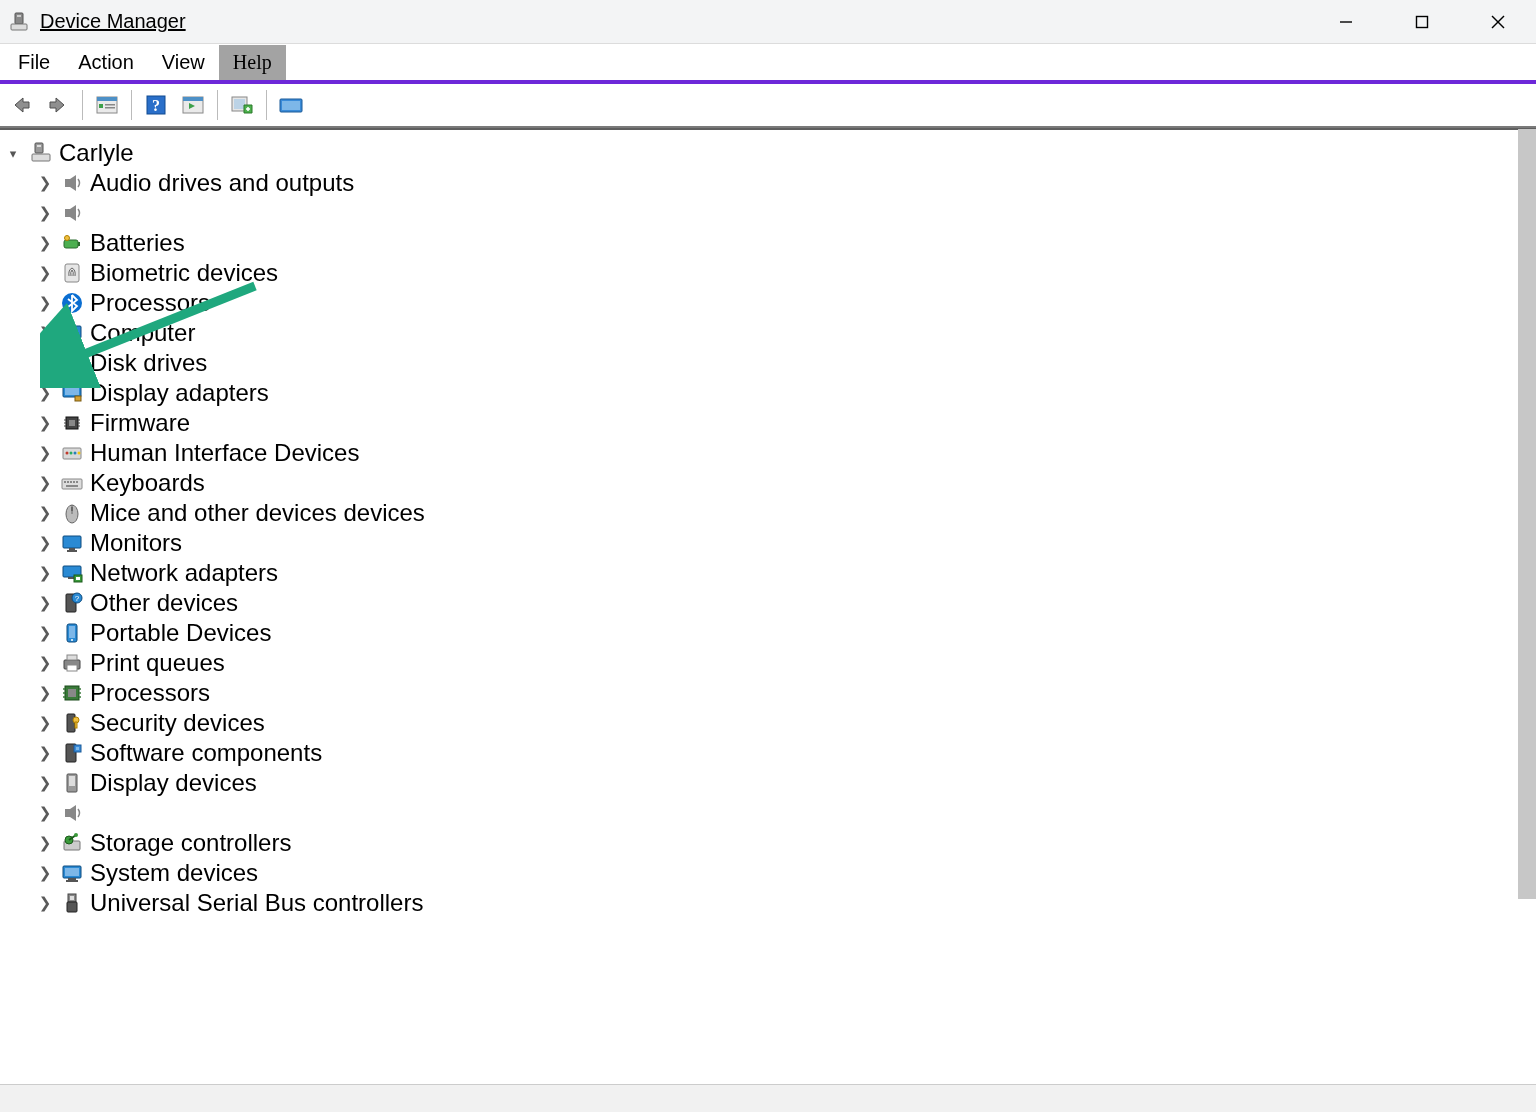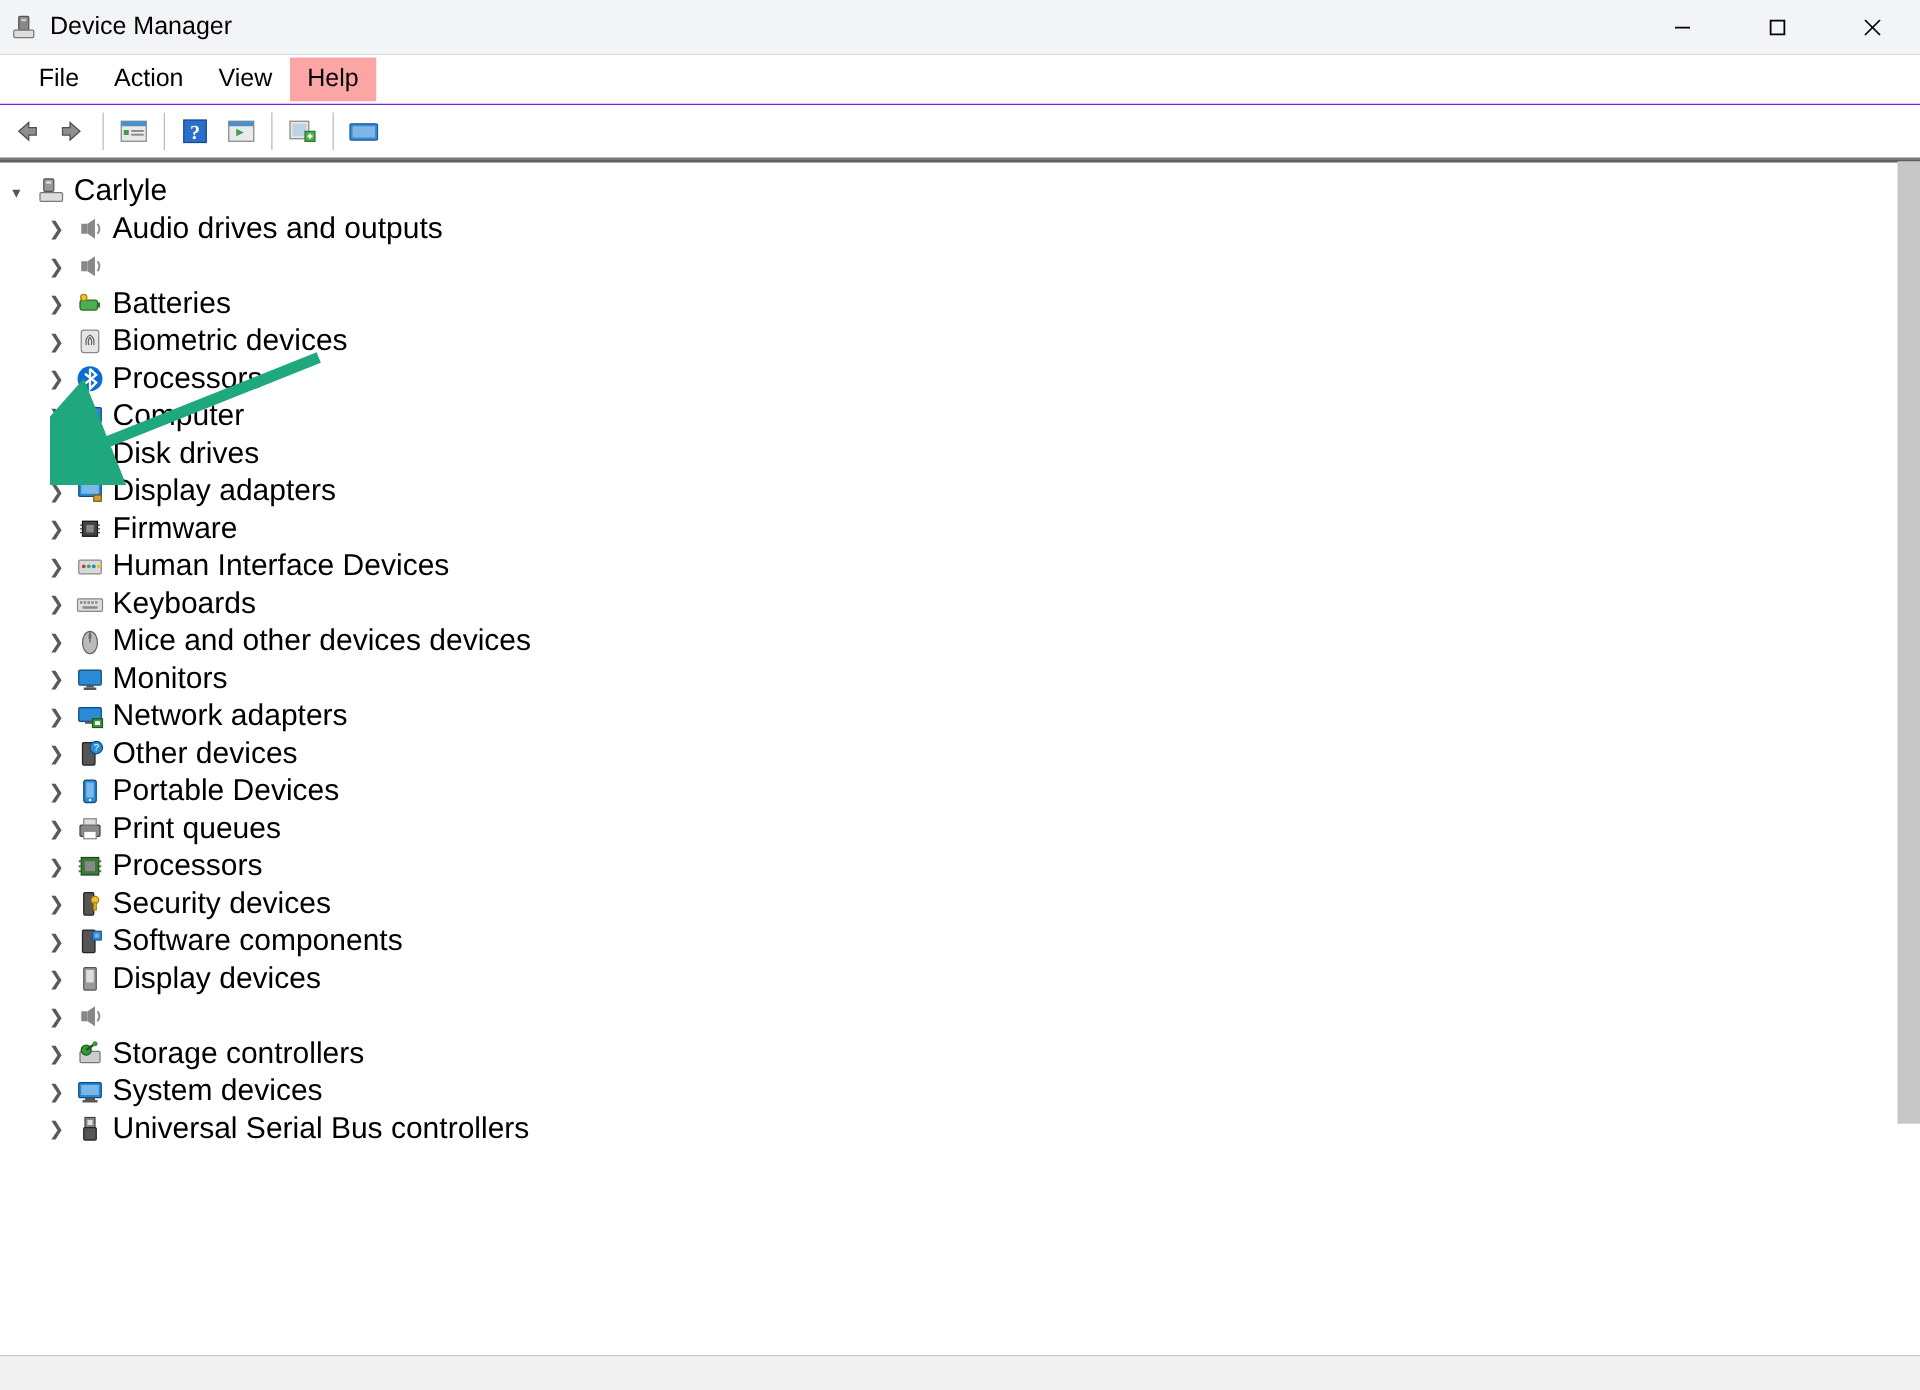--- a/index.html
+++ b/index.html
@@ -13,20 +13,21 @@
     position: relative;
   }
   .title-bar {
     height: 44px;
     background: #f3f4f5;
     display: flex;
     align-items: center;
     padding: 0 8px;
     border-bottom: 1px solid #dcdcdc;
     position: relative;
+    text-decoration: underline;
   }
   .title-bar .app-icon {
     width: 22px; height: 22px;
     margin-right: 10px;
     display:flex; align-items:center; justify-content:center;
   }
   .title-bar .title-text {
     font-size: 20px;
     color: #000;
   }
@@ -41,29 +42,29 @@
     display: flex;
     align-items: center;
     justify-content: center;
     font-size: 20px;
   }
   .menu-bar {
     height: 40px;
     background: #fff;
     display: flex;
     align-items: center;
-    border-bottom: 1px solid #6d28d9;
-    padding-left: 17px;
+    border-bottom: 4px solid #6d28d9;
+    padding-left: 4px;
   }
   .menu-item {
     padding: 6px 14px;
     font-size: 20px;
     color:#000;
   }
-  .menu-item.highlight { background:#fca5a5; }
+  .menu-item.highlight { background:#a3a3a3;font-family:Liberation Serif, serif; }
   .toolbar {
     height: 44px;
     background: #fff;
     display: flex;
     align-items: center;
     gap: 3px;
     padding: 0 4px;
     border-bottom: 2px solid #7a7a7a;
   }
   .toolbar .sep {

